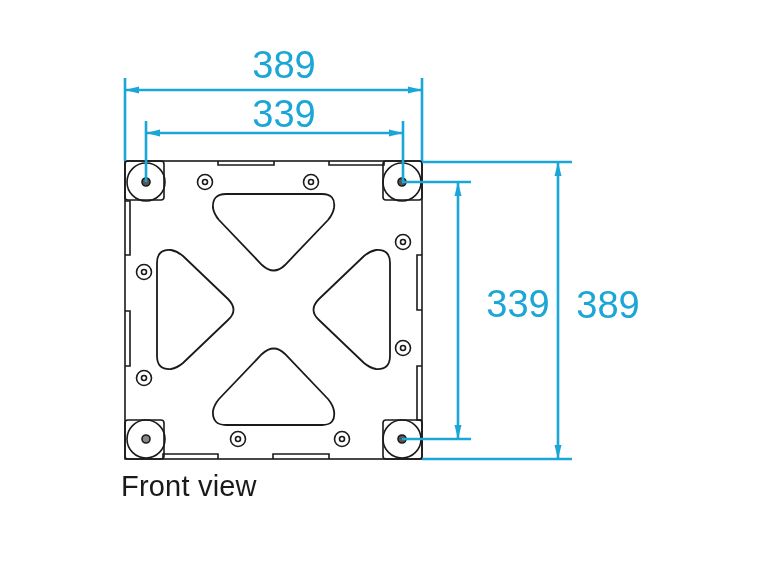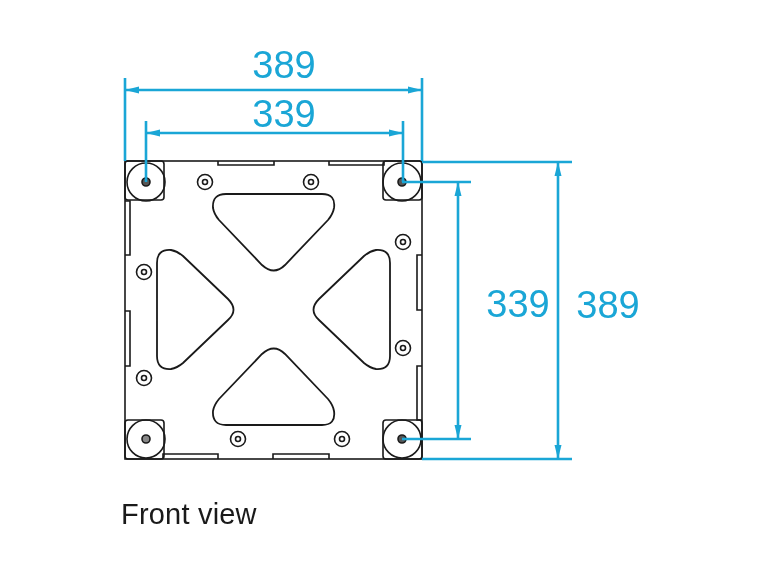--- a/index.html
+++ b/index.html
@@ -6,21 +6,21 @@
     body { width: 762px; height: 562px; position: relative; overflow: hidden; }
     #drawing { position: absolute; left: 0; top: 0; }
     .dim-text {
       font-family: "Liberation Sans", "DejaVu Sans", sans-serif;
       font-size: 38px;
       fill: #1aa6d6;
     }
     .caption {
       position: absolute;
       left: 121px;
-      top: 498px;
+      top: 470px;
       font-family: "Liberation Sans", "DejaVu Sans", sans-serif;
       font-size: 29px;
       color: #1a1a1a;
       letter-spacing: 0.2px;
     }
   </style>
 </head>
 <body>
 
 <svg id="drawing" width="762" height="562" viewBox="0 0 762 562" xmlns="http://www.w3.org/2000/svg">

